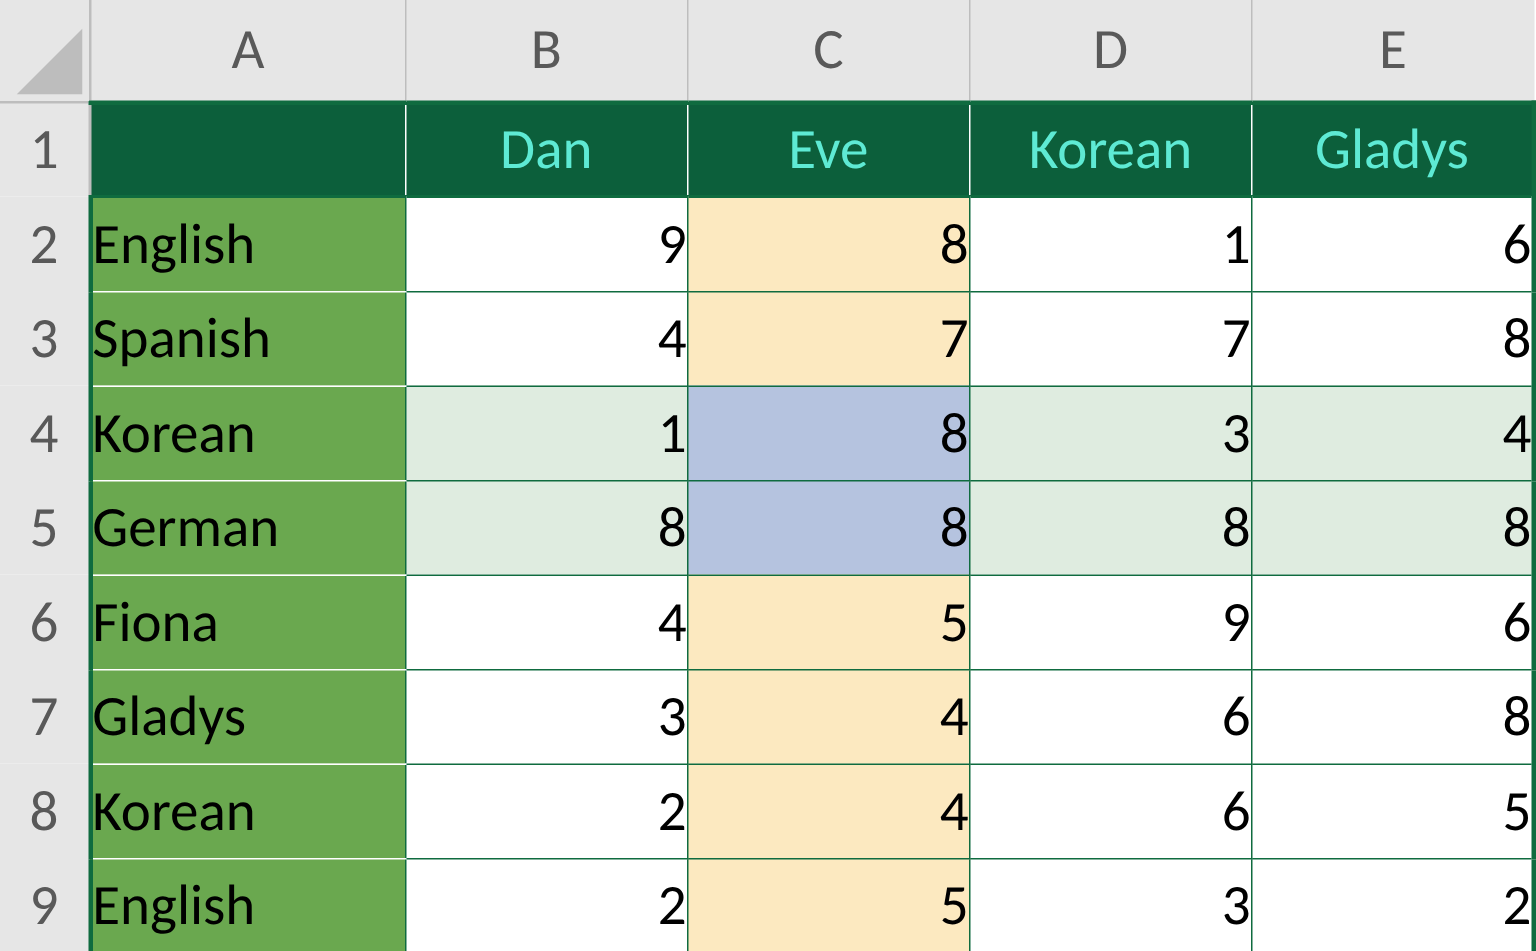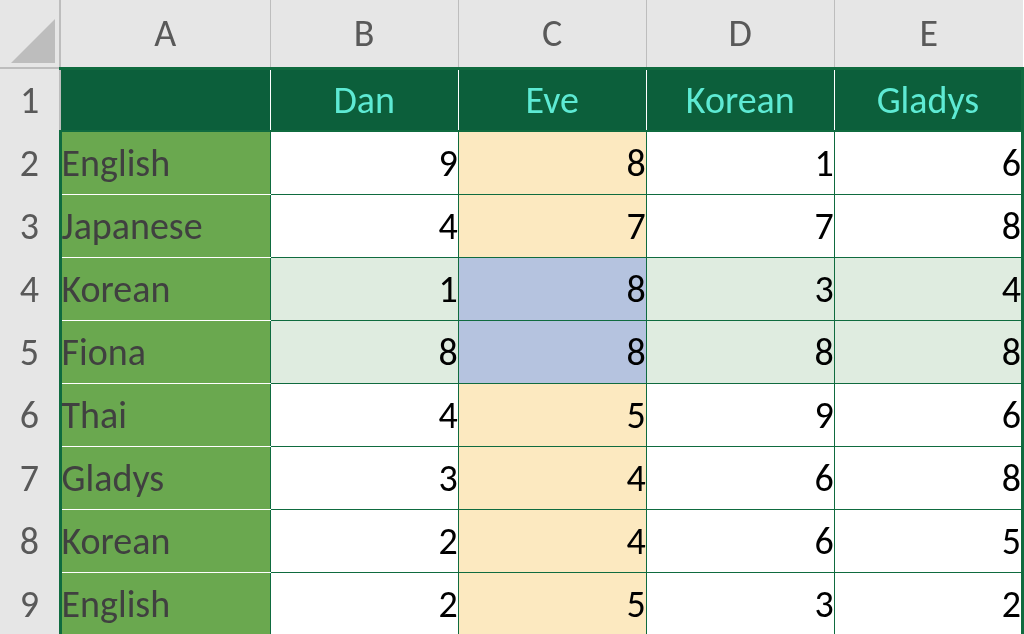--- a/index.html
+++ b/index.html
@@ -90,21 +90,21 @@
     text-align:center;
     vertical-align:middle;
     border-left:1px solid #fff;
     border-bottom:2px solid var(--grid-border);
   }
   .topgreen.first{border-left:none;}
 
   
   .leftgreen{
     background:var(--green-row);
-    color:#404040;
+    color:#000000;
     font-size:38px;
     padding-left:10px;
     vertical-align:middle;
     text-align:left;
     border-bottom:1px solid #ffffff;
     border-top:1px solid #ffffff;
   }
 
   
   .cell{
@@ -169,48 +169,48 @@
     <th class="rowhdr">2</th>
     <td class="leftgreen outerLeft">English</td>
     <td class="cell">9</td>
     <td class="cell hl-yellow">8</td>
     <td class="cell">1</td>
     <td class="cell outerRight">6</td>
   </tr>
 
   <tr class="bodyrow">
     <th class="rowhdr">3</th>
-    <td class="leftgreen outerLeft">Japanese</td>
+    <td class="leftgreen outerLeft">Spanish</td>
     <td class="cell">4</td>
     <td class="cell hl-yellow">7</td>
     <td class="cell">7</td>
     <td class="cell outerRight">8</td>
   </tr>
 
   <tr class="bodyrow">
     <th class="rowhdr">4</th>
     <td class="leftgreen outerLeft">Korean</td>
     <td class="cell hl-green">1</td>
     <td class="cell hl-blue">8</td>
     <td class="cell hl-green">3</td>
     <td class="cell hl-green outerRight">4</td>
   </tr>
 
   <tr class="bodyrow">
     <th class="rowhdr">5</th>
-    <td class="leftgreen outerLeft">Fiona</td>
+    <td class="leftgreen outerLeft">German</td>
     <td class="cell hl-green">8</td>
     <td class="cell hl-blue">8</td>
     <td class="cell hl-green">8</td>
     <td class="cell hl-green outerRight">8</td>
   </tr>
 
   <tr class="bodyrow">
     <th class="rowhdr">6</th>
-    <td class="leftgreen outerLeft">Thai</td>
+    <td class="leftgreen outerLeft">Fiona</td>
     <td class="cell">4</td>
     <td class="cell hl-yellow">5</td>
     <td class="cell">9</td>
     <td class="cell outerRight">6</td>
   </tr>
 
   <tr class="bodyrow">
     <th class="rowhdr">7</th>
     <td class="leftgreen outerLeft">Gladys</td>
     <td class="cell">3</td>

